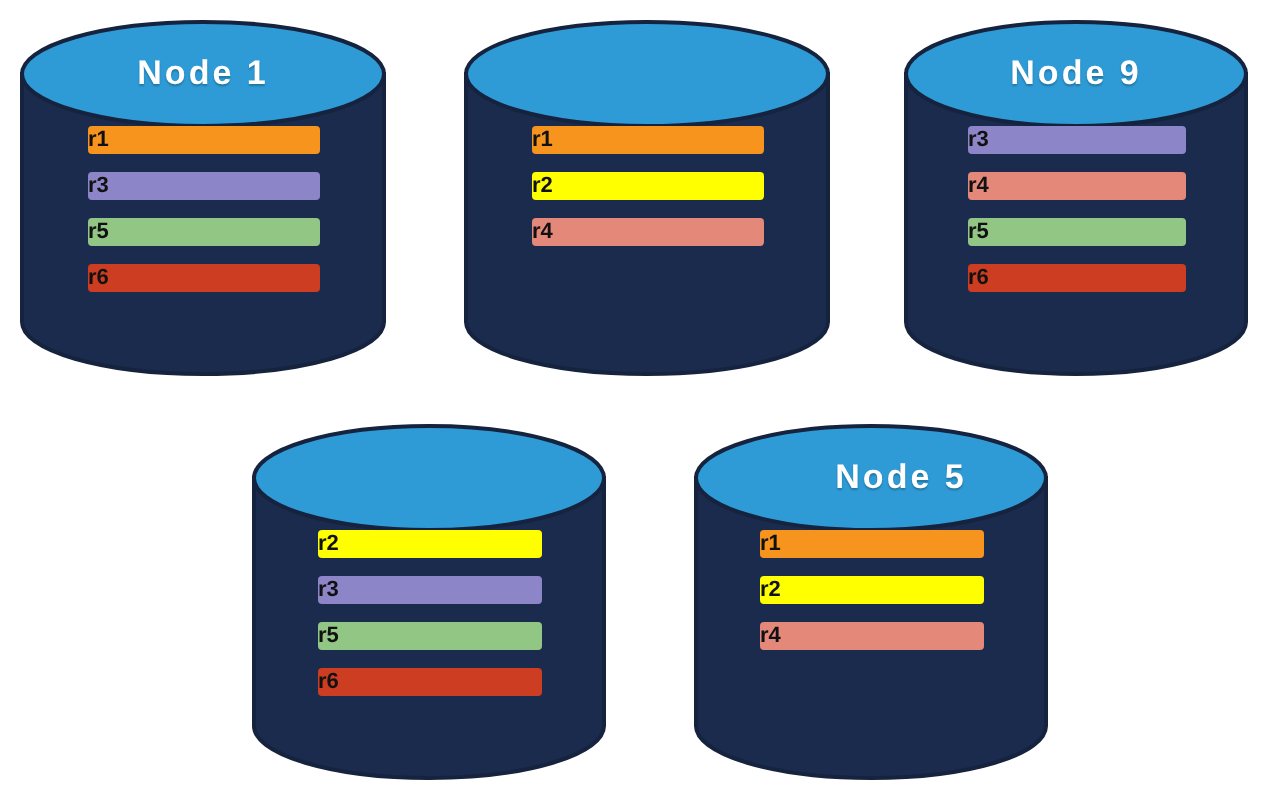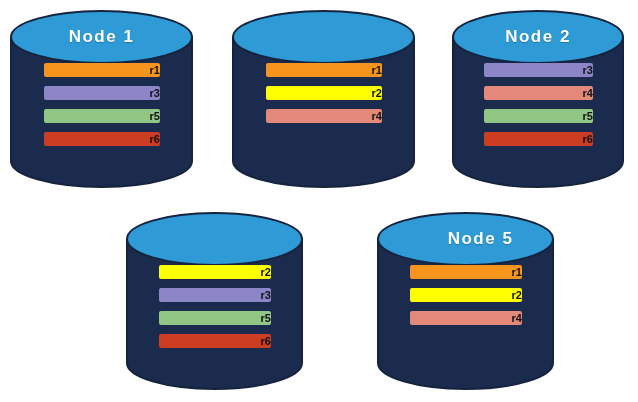--- a/index.html
+++ b/index.html
@@ -37,21 +37,21 @@
     white-space: nowrap;
     pointer-events: none;
   }
   .replica {
     position: absolute;
     height: 14px;
     border-radius: 2px;
     color: #111111;
     font-size: 11px;
     font-weight: bold;
-    text-align: right;
+    text-align: left;
     line-height: 14px;
     box-sizing: border-box;
   }
 </style>
 </head>
 <body>
 
 <div id="canvas" style="background: rgb(255, 255, 255);">
     <div class="cylinder" style="left: 10px; top: 10px; width: 183px; height: 178px;">
       <svg class="cyl-svg" width="183" height="178" viewBox="0 0 183 178">
@@ -71,37 +71,37 @@
       </svg>
       <div class="replica" style="left: 34px; width: 116px; top: 53px; background: rgb(247, 148, 30);">r1</div>
       <div class="replica" style="left: 34px; width: 116px; top: 76px; background: rgb(255, 255, 0);">r2</div>
       <div class="replica" style="left: 34px; width: 116px; top: 99px; background: rgb(228, 136, 122);">r4</div>
     </div>
     <div class="cylinder" style="left: 452px; top: 10px; width: 172px; height: 178px;">
       <svg class="cyl-svg" width="172" height="178" viewBox="0 0 172 178">
         <path d="M 1 27 L 1 151 A 85 26 0 0 0 171 151 L 171 27 Z" fill="#1B2B4D" stroke="#16233E" stroke-width="2"></path>
         <ellipse cx="86" cy="27" rx="85" ry="26" fill="#2E9BD6" stroke="#16233E" stroke-width="2"></ellipse>
       </svg>
-      <div class="node-label" style="top: 17px;">Node 2</div>
+      <div class="node-label" style="top: 17px;">Node 9</div>
       <div class="replica" style="left: 32px; width: 109px; top: 53px; background: rgb(140, 134, 200);">r3</div>
       <div class="replica" style="left: 32px; width: 109px; top: 76px; background: rgb(228, 136, 122);">r4</div>
       <div class="replica" style="left: 32px; width: 109px; top: 99px; background: rgb(146, 198, 132);">r5</div>
       <div class="replica" style="left: 32px; width: 109px; top: 122px; background: rgb(204, 61, 34);">r6</div>
     </div>
     <div class="cylinder" style="left: 126px; top: 212px; width: 177px; height: 178px;">
       <svg class="cyl-svg" width="177" height="178" viewBox="0 0 177 178">
         <path d="M 1 27 L 1 151 A 87.5 26 0 0 0 176 151 L 176 27 Z" fill="#1B2B4D" stroke="#16233E" stroke-width="2"></path>
         <ellipse cx="88.5" cy="27" rx="87.5" ry="26" fill="#2E9BD6" stroke="#16233E" stroke-width="2"></ellipse>
       </svg>
       <div class="replica" style="left: 33px; width: 112px; top: 53px; background: rgb(255, 255, 0);">r2</div>
       <div class="replica" style="left: 33px; width: 112px; top: 76px; background: rgb(140, 134, 200);">r3</div>
       <div class="replica" style="left: 33px; width: 112px; top: 99px; background: rgb(146, 198, 132);">r5</div>
       <div class="replica" style="left: 33px; width: 112px; top: 122px; background: rgb(204, 61, 34);">r6</div>
     </div>
-    <div class="cylinder" style="left: 347px; top: 212px; width: 207px; height: 178px; margin-left: 30px;">
+    <div class="cylinder" style="left: 347px; top: 212px; width: 207px; height: 178px;">
       <svg class="cyl-svg" width="177" height="178" viewBox="0 0 177 178">
         <path d="M 1 27 L 1 151 A 87.5 26 0 0 0 176 151 L 176 27 Z" fill="#1B2B4D" stroke="#16233E" stroke-width="2"></path>
         <ellipse cx="88.5" cy="27" rx="87.5" ry="26" fill="#2E9BD6" stroke="#16233E" stroke-width="2"></ellipse>
       </svg>
       <div class="node-label" style="top: 17px;">Node 5</div>
       <div class="replica" style="left: 33px; width: 112px; top: 53px; background: rgb(247, 148, 30);">r1</div>
       <div class="replica" style="left: 33px; width: 112px; top: 76px; background: rgb(255, 255, 0);">r2</div>
       <div class="replica" style="left: 33px; width: 112px; top: 99px; background: rgb(228, 136, 122);">r4</div>
     </div>
   </div>

